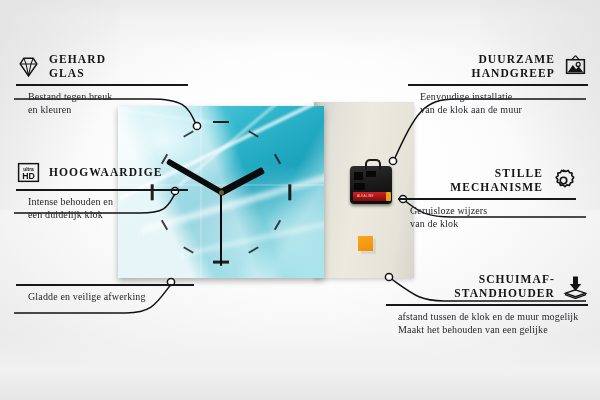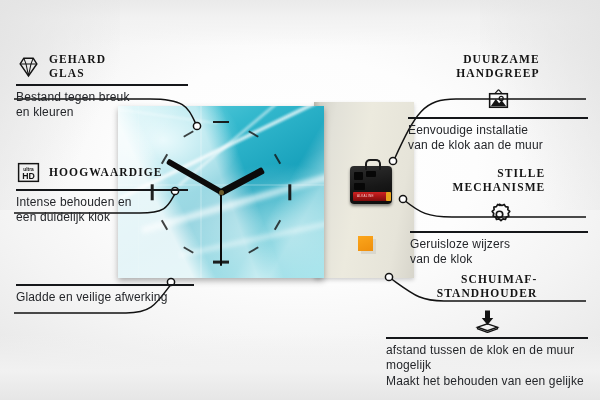--- a/index.html
+++ b/index.html
@@ -96,39 +96,39 @@
   .hand{position:absolute;background:#0b0b0b;transform-origin:left center;border-radius:2px;}
   .pin{position:absolute;width:5px;height:5px;border-radius:50%;background:#6b5a2a;box-shadow:0 0 0 1px rgba(0,0,0,.5);}
 
   
   #lines{position:absolute;left:0;top:0;width:600px;height:400px;z-index:3;pointer-events:none;}
 
   
   .feat{position:absolute;z-index:4;}
   .feat .hd{display:flex;align-items:center;gap:8px;}
   .feat.left .hd{justify-content:flex-start;}
-  .feat.right .hd{justify-content:flex-end;flex-direction:column;}
+  .feat.right .hd{justify-content:flex-end;}
   .feat .ttl{
     font-family:"Liberation Serif", serif;font-weight:bold;font-size:11.5px;
     letter-spacing:1.1px;color:#141414;line-height:1.22;text-transform:uppercase;
   }
   .feat.right .ttl{text-align:right;}
   .feat .rule{height:1.6px;background:#15171a;margin:4px 0 4px 0;}
   .feat .sub{
-    font-family:Liberation Sans, sans-serif;font-size:12px;color:#24262a;
-    line-height:1.3;letter-spacing:.15px;
+    font-family:Liberation Serif, serif;font-size:10px;color:#24262a;
+    line-height:1.3;letter-spacing:.15px;margin-left:12px;
   }
   .feat.right .sub{text-align:left;}
   .ic{width:25px;height:25px;flex:0 0 25px;display:block;}
 
   .f1{left:16px;top:52px;width:172px;}
   .f2{left:16px;top:160px;width:172px;}
   .f3{left:16px;top:280px;width:178px;}
   .f4{right:12px;top:52px;width:180px;}
-  .f5{right:12px;top:166px;width:178px;}
+  .f5{right:24px;top:166px;width:178px;}
   .f6{right:12px;top:272px;width:202px;}
 </style>
 </head>
 <body>
 
 <div id="stage">
 
   <div class="corner-shade l"></div>
   <div class="corner-shade r"></div>
 

